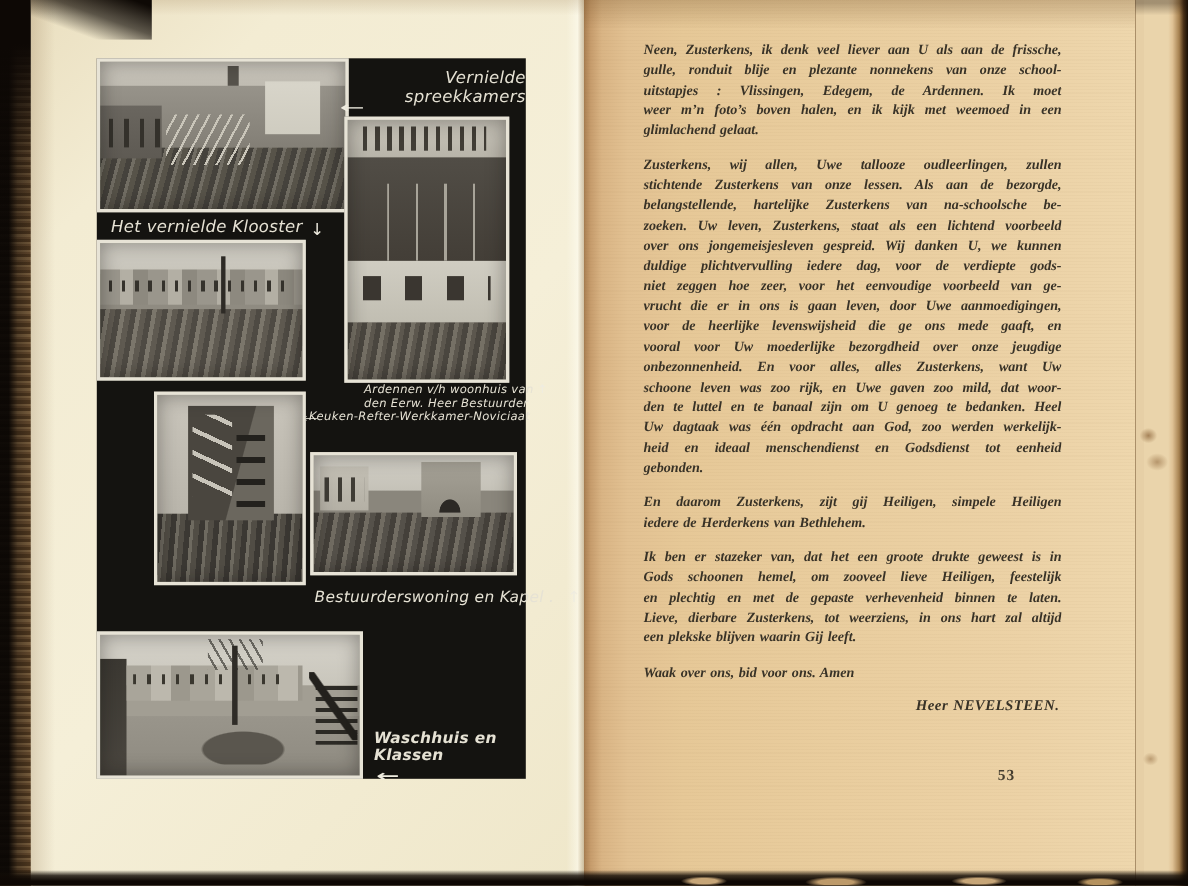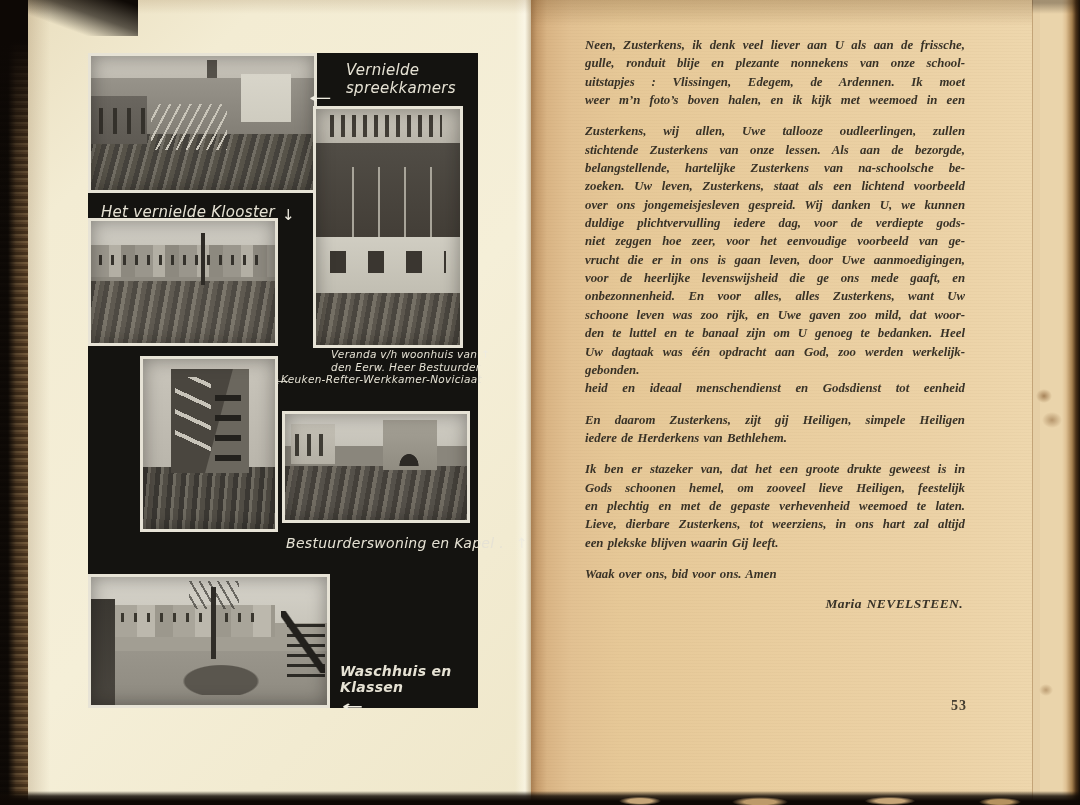--- a/index.html
+++ b/index.html
@@ -119,23 +119,23 @@
       linear-gradient(180deg,#99958b,#8e8a80) 0 74px/236px 54px no-repeat,
       linear-gradient(180deg,#d6d3ca,#c9c6bc) 0 0/236px 46px no-repeat,
       #a29e93;}
 
   
   .cap{position:absolute;color:#e6e2d4;font-family:"DejaVu Sans",sans-serif;
        font-style:italic;letter-spacing:.3px;}
   .arrow{font-family:"DejaVu Sans",sans-serif;font-style:normal;color:#efece0;display:inline-block;}
   .stretch{transform:scaleX(1.8);}
   .cap1{left:230px;top:8px;width:160px;font-size:15px;}
-  .cap1 .t{display:block;padding-left:28px;}
+  .cap1 .t{display:block;padding-left:0;text-align:right;}
   .cap1 .arrow{position:absolute;left:-4px;top:28px;}
-  .cap2{left:2px;top:141px;width:216px;height:24px;text-align:center;line-height:36px;font-size:15px;}
+  .cap2{left:2px;top:141px;width:216px;height:24px;text-align:center;line-height:24px;font-size:15px;}
   .cap2 .arrow{margin-left:7px;position:relative;top:3px;}
   .cap3{left:193px;top:295px;width:200px;font-size:10.5px;line-height:12.5px;white-space:nowrap;}
   .cap3 .ind{margin-left:50px;}
   .cap3 .a3{position:absolute;left:-4px;top:27px;}
   .cap4{left:198px;top:482px;width:192px;font-size:14px;white-space:nowrap;}
   .cap4 .arrow{margin-left:12px;}
   .cap5{left:252px;top:610px;width:145px;font-size:14px;font-weight:bold;}
   .cap5 .arrow{display:block;margin:3px 0 0 2px;transform-origin:left center;}
 
   
@@ -151,22 +151,22 @@
     position:absolute;left:54px;top:36px;width:380px;overflow:hidden;
     font-size:12.8px;font-weight:bold;font-style:italic;color:#383227;
     line-height:18.35px;word-spacing:1px;
   }
   .par{margin:0 0 13px 0;}
   .tline{text-align:justify;text-align-last:justify;white-space:nowrap;}
   .tline.last{text-align-last:left;}
   .closing{margin:0 0 12px 0;}
   .signature{text-align:right;padding-right:2px;font-size:13.5px;letter-spacing:.4px;}
   .pagenum{
-    position:absolute;left:408px;top:698px;width:40px;
-    font-size:14px;font-weight:bold;color:#453e30;letter-spacing:1px;text-align:center;
+    position:absolute;left:376px;top:698px;width:40px;
+    font-size:14px;font-weight:bold;color:#453e30;letter-spacing:1px;
   }
 </style>
 </head>
 <body>
 
 <div class="book">
 
   <div class="spine-edge"></div>
 
   <section class="page left">
@@ -183,21 +183,21 @@
 
       <div class="photo p2" title="destroyed veranda interior with exposed ceiling beams"></div>
 
       <div class="cap cap2">
         <span>Het vernielde Klooster</span><span class="arrow">↓</span>
       </div>
 
       <div class="photo p3" title="rubble field with bare tree and row of houses"></div>
 
       <div class="cap cap3">
-        <div class="ind"><span>Veranda v/h woonhuis van</span> <span class="arrow">↑</span></div>
+        <div class="ind"><span>Ardennen v/h woonhuis van</span> <span class="arrow">↑</span></div>
         <div class="ind">den Eerw. Heer Bestuurder</div>
         <div>Keuken-Refter-Werkkamer-Noviciaat</div>
         <span class="arrow a3 stretch">←</span>
       </div>
 
       <div class="photo p4" title="ruined three-storey building above debris field"></div>
 
       <div class="photo p5" title="ruins with arched chapel gable and rubble"></div>
 
       <div class="cap cap4">
@@ -214,51 +214,53 @@
     </div>
   </section>
 
   <section class="page right">
     <div class="textblock">
       <div class="par">
           <div class="tline">Neen, Zusterkens, ik denk veel liever aan U als aan de frissche,</div>
           <div class="tline">gulle, ronduit blije en plezante nonnekens van onze school-</div>
           <div class="tline">uitstapjes : Vlissingen, Edegem, de Ardennen. Ik moet</div>
           <div class="tline">weer m’n foto’s boven halen, en ik kijk met weemoed in een</div>
+          <div class="tline last">glimlachend gelaat.</div>
         </div>
       <div class="par">
           <div class="tline">Zusterkens, wij allen, Uwe tallooze oudleerlingen, zullen</div>
           <div class="tline">stichtende Zusterkens van onze lessen. Als aan de bezorgde,</div>
           <div class="tline">belangstellende, hartelijke Zusterkens van na-schoolsche be-</div>
           <div class="tline">zoeken. Uw leven, Zusterkens, staat als een lichtend voorbeeld</div>
           <div class="tline">over ons jongemeisjesleven gespreid. Wij danken U, we kunnen</div>
           <div class="tline">duldige plichtvervulling iedere dag, voor de verdiepte gods-</div>
           <div class="tline">niet zeggen hoe zeer, voor het eenvoudige voorbeeld van ge-</div>
           <div class="tline">vrucht die er in ons is gaan leven, door Uwe aanmoedigingen,</div>
           <div class="tline">voor de heerlijke levenswijsheid die ge ons mede gaaft, en</div>
+          <div class="tline">vooral voor Uw moederlijke bezorgdheid over onze jeugdige</div>
           <div class="tline">onbezonnenheid. En voor alles, alles Zusterkens, want Uw</div>
           <div class="tline">schoone leven was zoo rijk, en Uwe gaven zoo mild, dat woor-</div>
           <div class="tline">den te luttel en te banaal zijn om U genoeg te bedanken. Heel</div>
           <div class="tline">Uw dagtaak was één opdracht aan God, zoo werden werkelijk-</div>
+          <div class="tline">heid en ideaal menschendienst en Godsdienst tot eenheid</div>
           <div class="tline last">gebonden.</div>
-          <div class="tline">heid en ideaal menschendienst en Godsdienst tot eenheid</div>
         </div>
       <div class="par">
           <div class="tline">En daarom Zusterkens, zijt gij Heiligen, simpele Heiligen</div>
           <div class="tline last">iedere de Herderkens van Bethlehem.</div>
         </div>
       <div class="par">
           <div class="tline">Ik ben er stazeker van, dat het een groote drukte geweest is in</div>
           <div class="tline">Gods schoonen hemel, om zooveel lieve Heiligen, feestelijk</div>
-          <div class="tline">en plechtig en met de gepaste verhevenheid weemoed te laten.</div>
+          <div class="tline">en plechtig en met de gepaste verhevenheid binnen te laten.</div>
           <div class="tline">Lieve, dierbare Zusterkens, tot weerziens, in ons hart zal altijd</div>
           <div class="tline last">een plekske blijven waarin Gij leeft.</div>
         </div>
       <div class="closing">Waak over ons, bid voor ons. Amen</div>
-      <div class="signature">Maria NEVELSTEEN.</div>
+      <div class="signature">Heer NEVELSTEEN.</div>
     </div>
     <div class="pagenum">53</div>
   </section>
 
   <div class="right-edges"></div>
   <div class="bottom-edge"></div>
 
 </div>
 
 </body></html>

